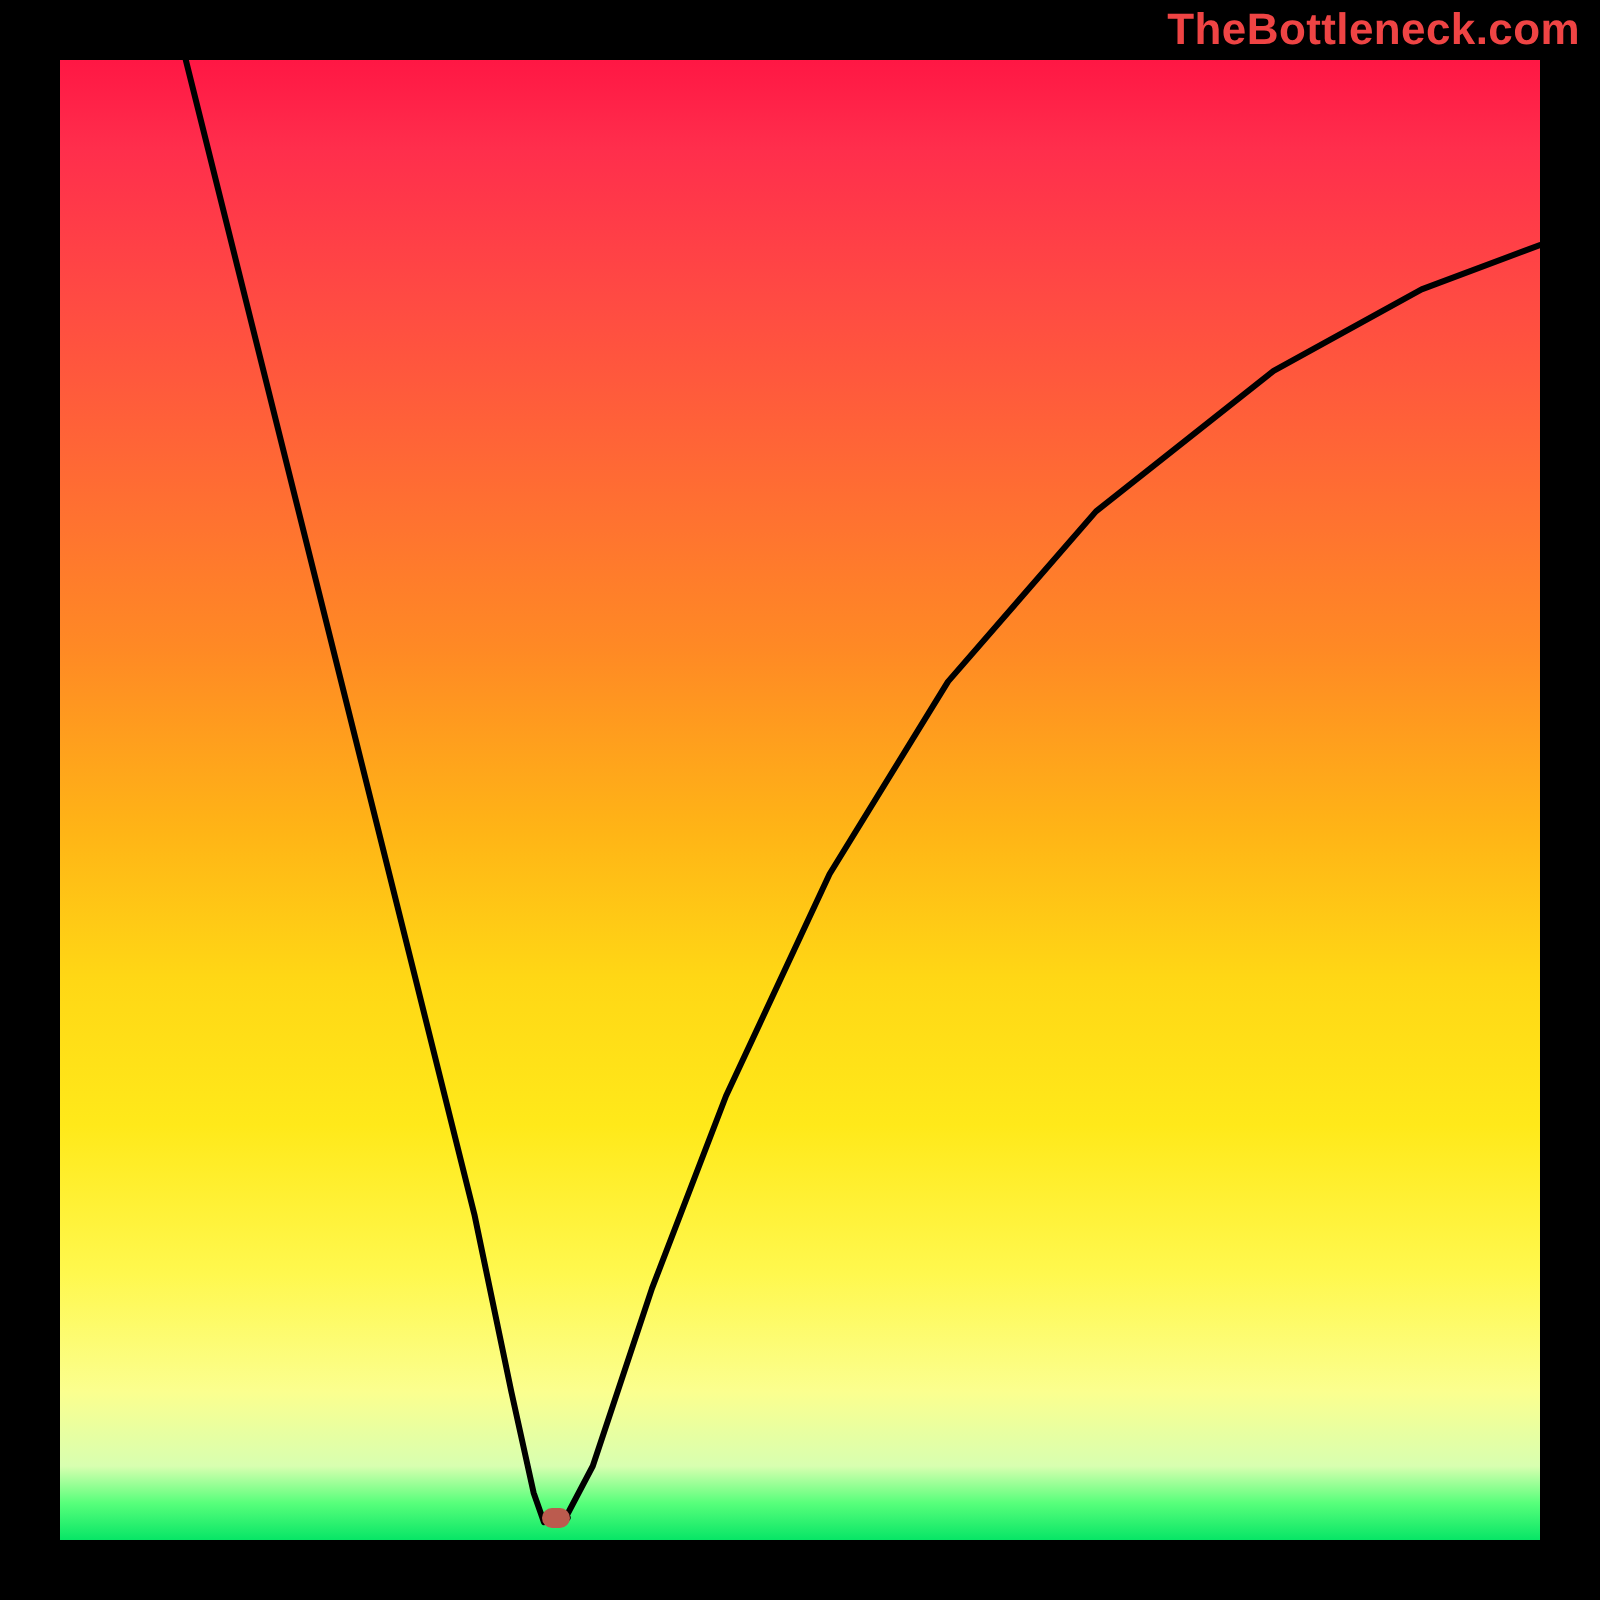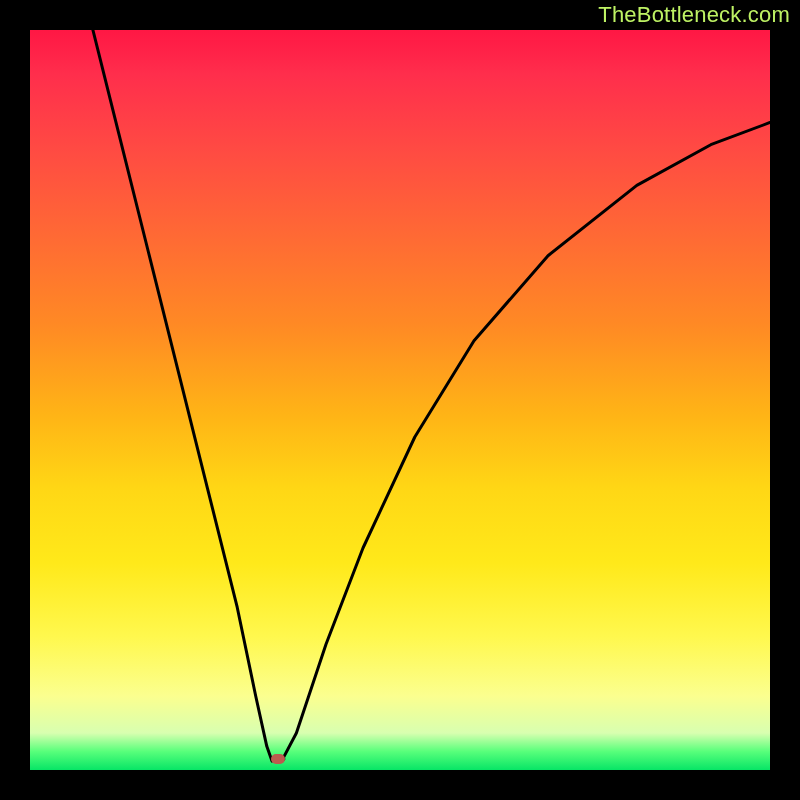--- a/index.html
+++ b/index.html
@@ -14,23 +14,23 @@
   .frame {
     position: relative;
     width: 800px;
     height: 800px;
     background: #000000;
   }
   .watermark {
     position: absolute;
     top: 2px;
     right: 10px;
-    color: #bef264;
+    color: #ef4444;
     font-size: 22px;
-    font-weight: 400;
+    font-weight: 700;
     letter-spacing: 0.2px;
     z-index: 5;
   }
   .plot-bg {
     position: absolute;
     left: 30px;
     top: 30px;
     width: 740px;
     height: 740px;
     

